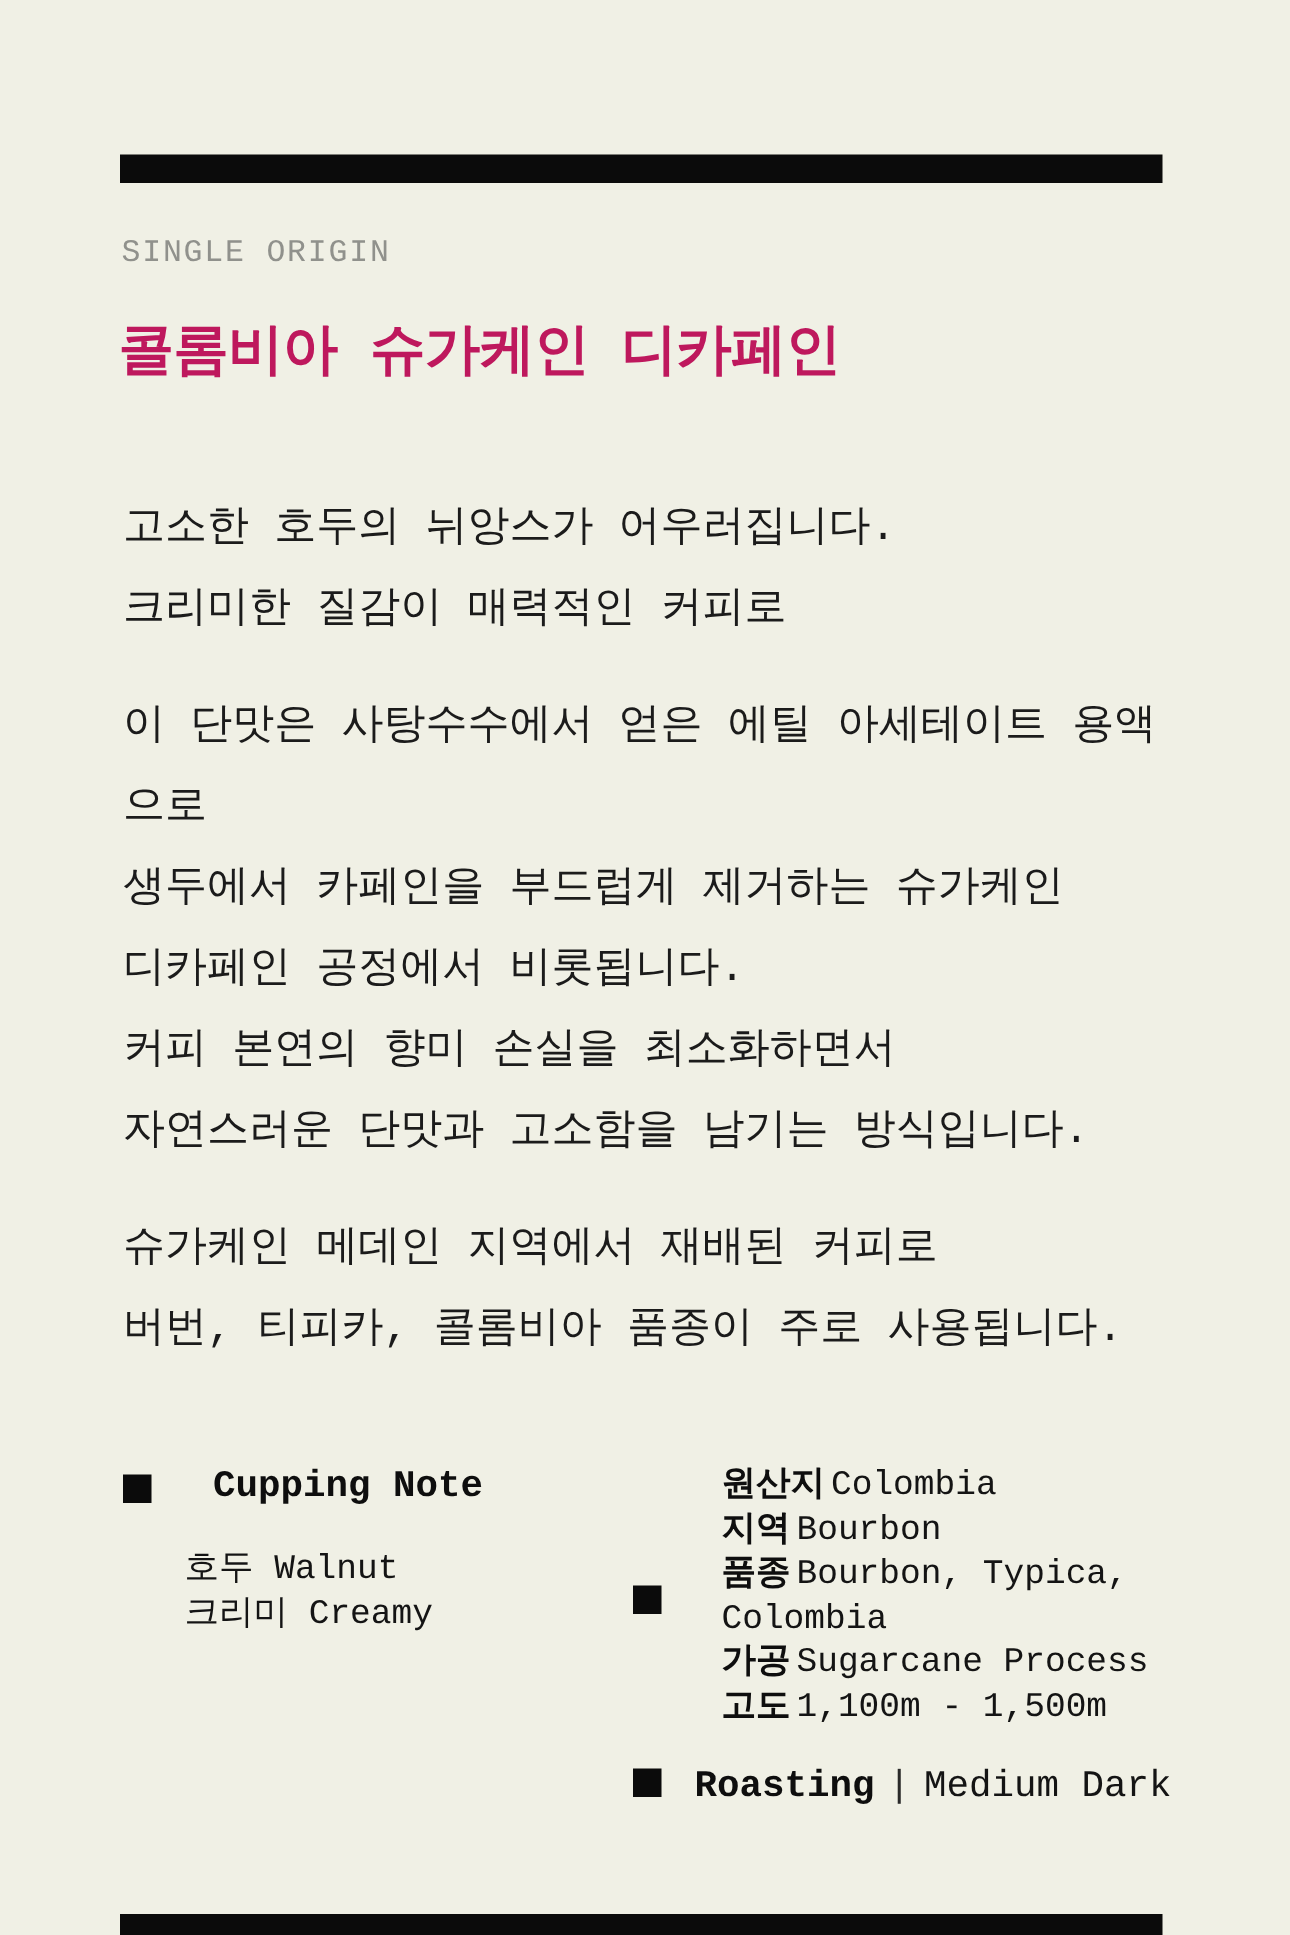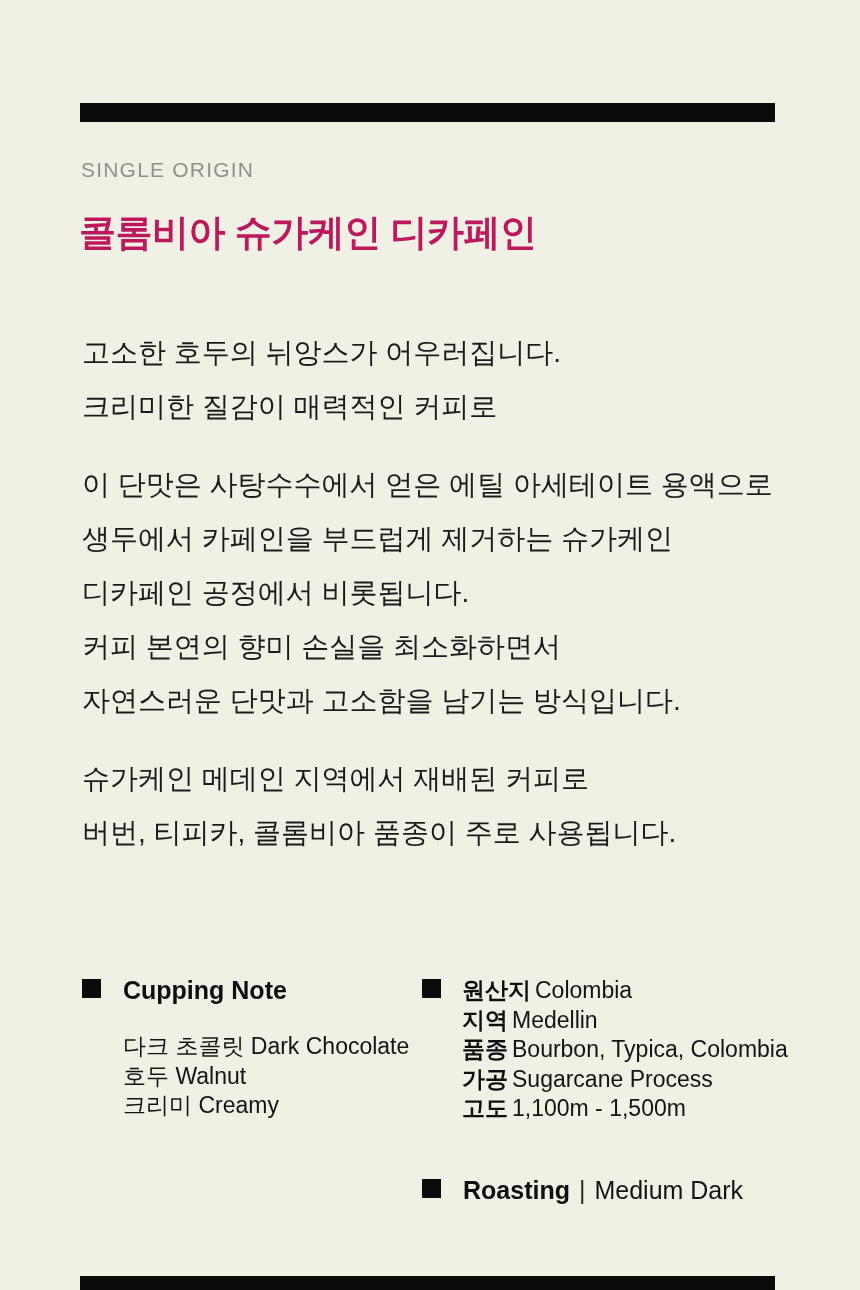--- a/index.html
+++ b/index.html
@@ -7,20 +7,21 @@
   body { font-family: "Liberation Sans", "DejaVu Sans", sans-serif; }
 
   .page {
     position: relative;
     width: 860px;
     height: 1290px;
     margin: 0 auto;
     background: #f0f0e5;
     overflow: hidden;
     color: #161616;
+    font-family: Liberation Mono, monospace;
   }
 
   .frame-bar {
     position: absolute;
     left: 80px;
     width: 695px;
     background: #0b0b0b;
   }
   .frame-bar.top { top: 103px; height: 19px; }
   .frame-bar.bottom { bottom: 0; height: 14px; }
@@ -56,21 +57,21 @@
     font-weight: 500;
     color: #1b1b1b;
   }
   .description .para { margin-bottom: 24px; }
   .description .para:last-child { margin-bottom: 0; }
 
   .info-col { position: absolute; }
   .info-col.left  { left: 82px;  top: 976px; width: 340px; }
   .info-col.right { left: 422px; top: 976px; width: 400px; }
 
-  .info-head { display: flex; align-items: flex-start; }
+  .info-head { display: flex; align-items: center; gap: 19px; }
 
   .square {
     flex: 0 0 auto;
     width: 19px;
     height: 19px;
     margin-top: 3px;
     background: #0b0b0b;
   }
 
   .cupping-heading {
@@ -138,35 +139,34 @@
       <div>버번, 티피카, 콜롬비아 품종이 주로 사용됩니다.</div>
     </div>
   </div>
 
   <div class="info-col left">
     <div class="info-head">
       <span class="square"></span>
       <span class="cupping-heading">Cupping Note</span>
     </div>
     <div class="cupping-items">
-      <div>다크 초콜릿  Dark Chocolate</div>
       <div>호두 Walnut</div>
       <div>크리미  Creamy</div>
     </div>
   </div>
 
   <div class="info-col right">
     <div class="info-head">
       <span class="square"></span>
       <div class="origin-rows">
         <div>
           <span class="origin-label">원산지</span><span>Colombia</span>
         </div>
         <div>
-          <span class="origin-label">지역</span><span>Medellin</span>
+          <span class="origin-label">지역</span><span>Bourbon</span>
         </div>
         <div>
           <span class="origin-label">품종</span><span>Bourbon, Typica, Colombia</span>
         </div>
         <div>
           <span class="origin-label">가공</span><span>Sugarcane Process</span>
         </div>
         <div>
           <span class="origin-label">고도</span><span>1,100m - 1,500m</span>
         </div>

